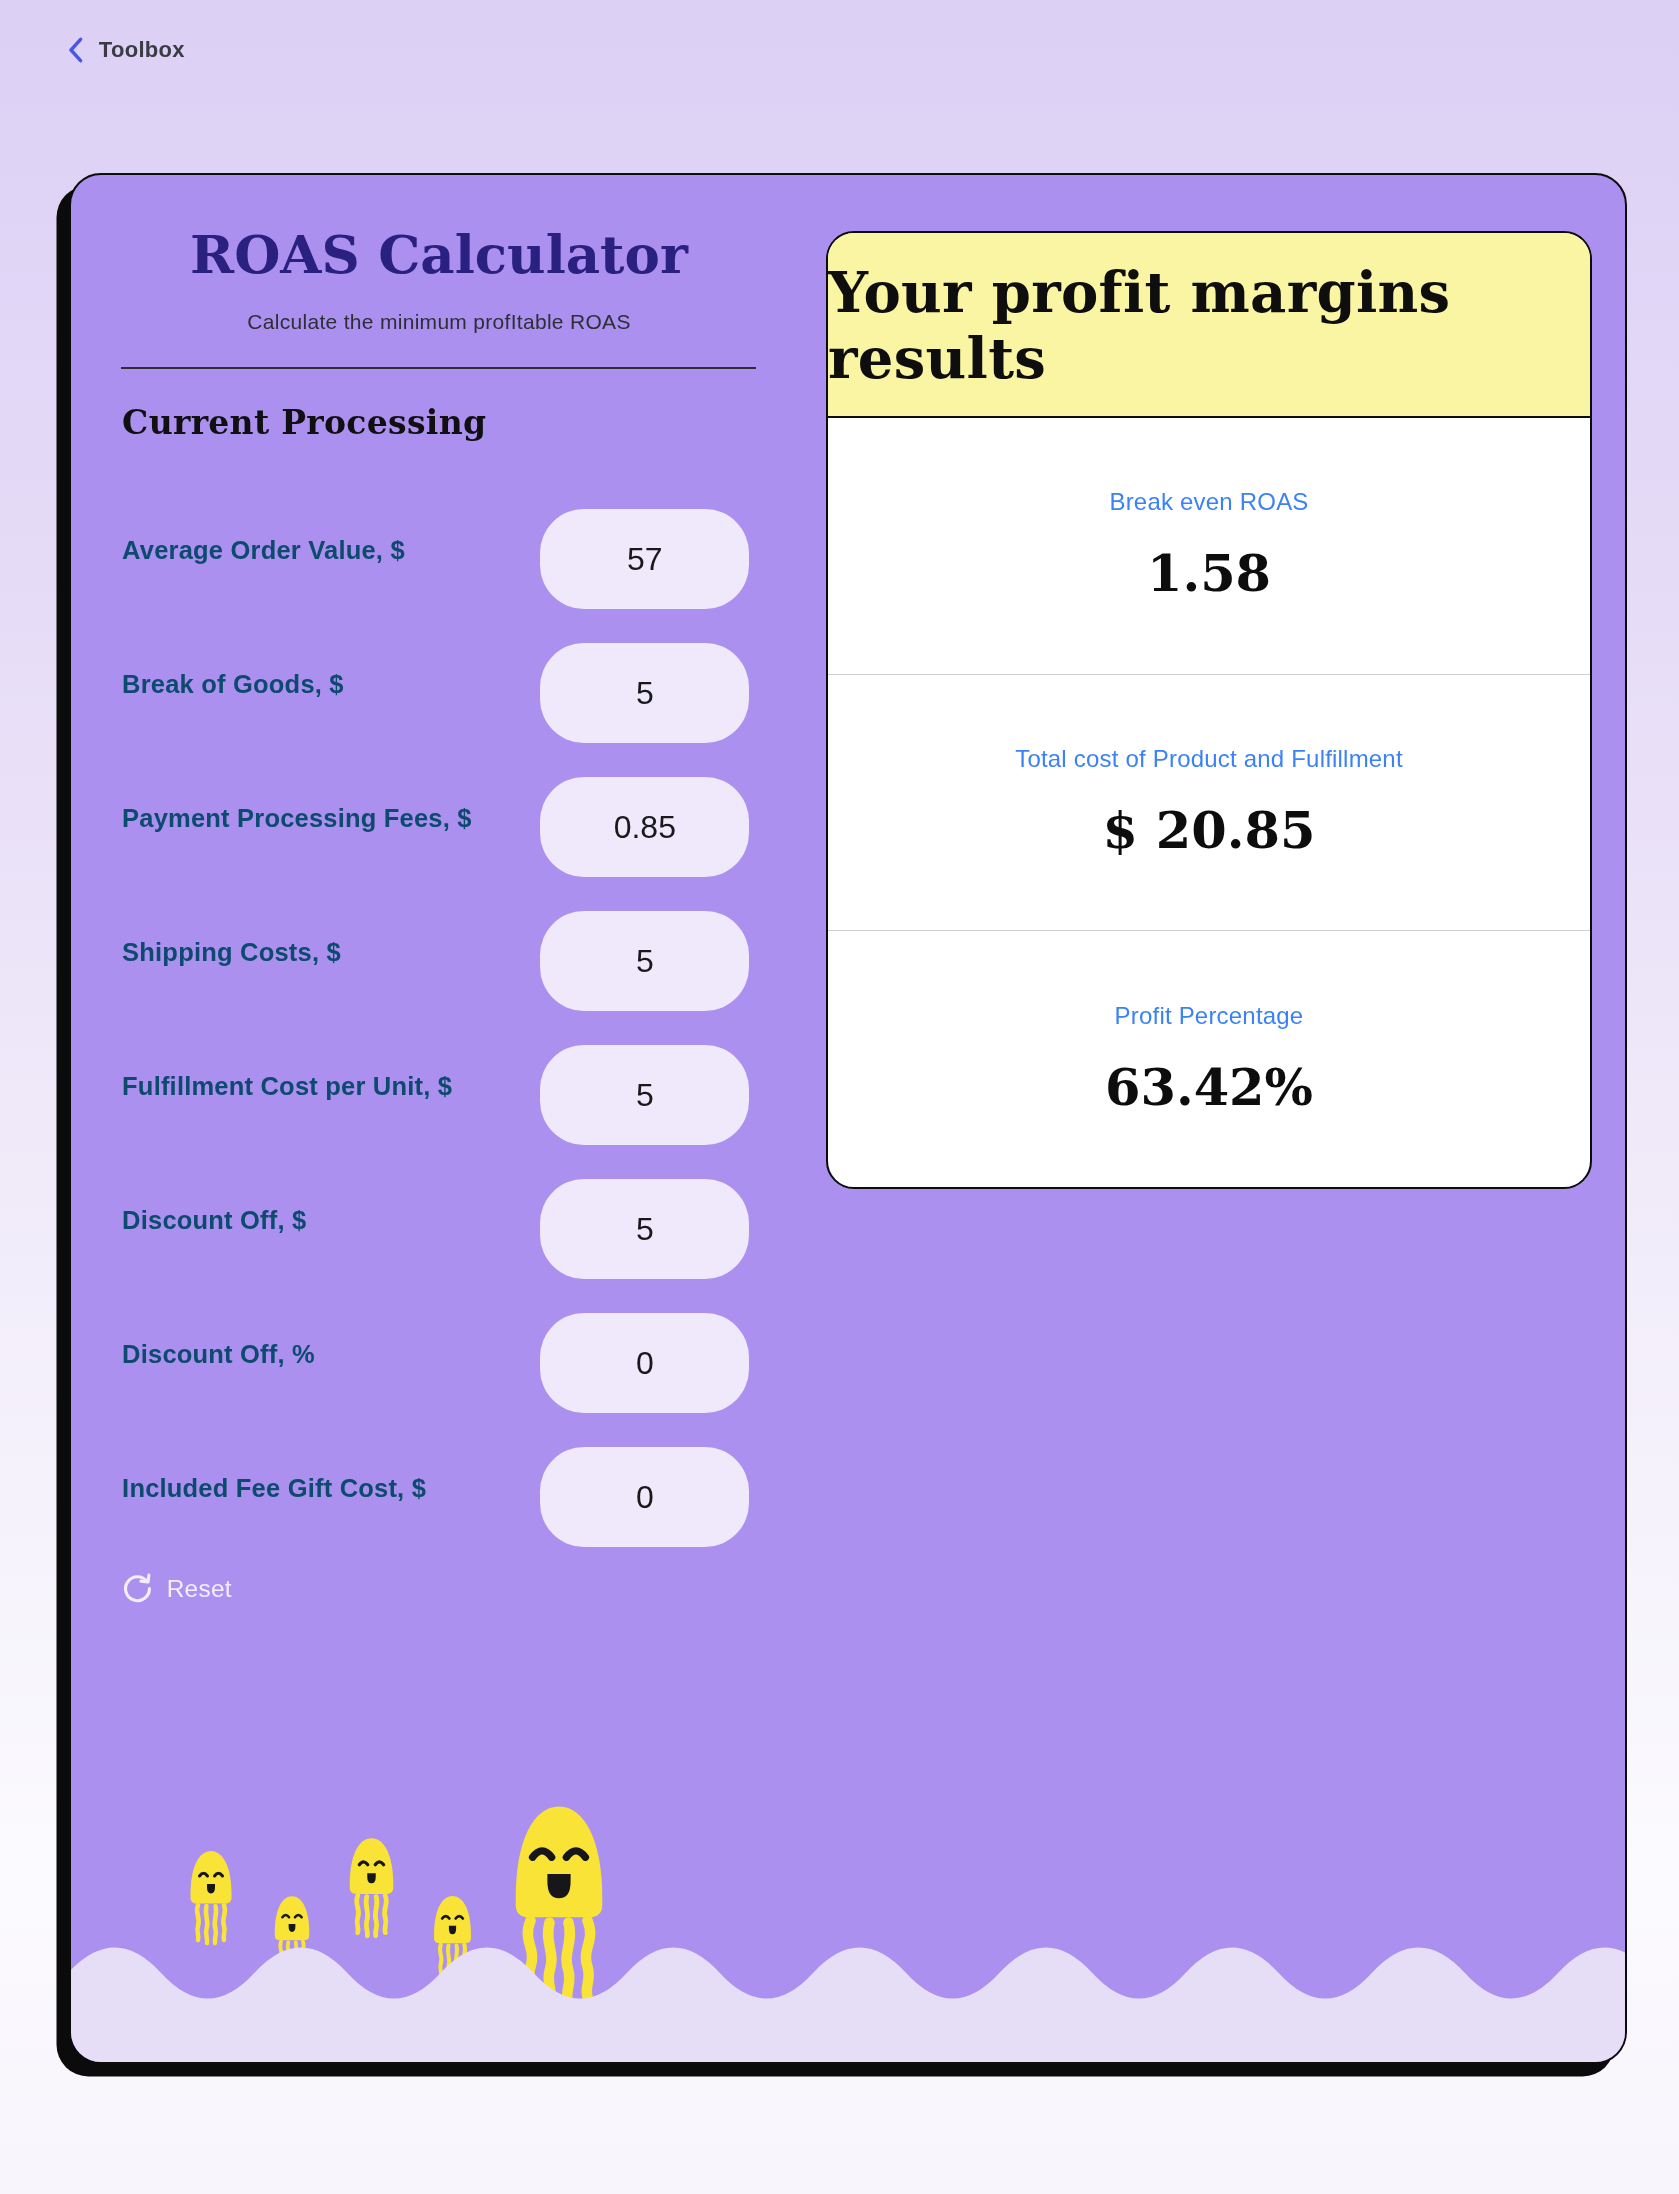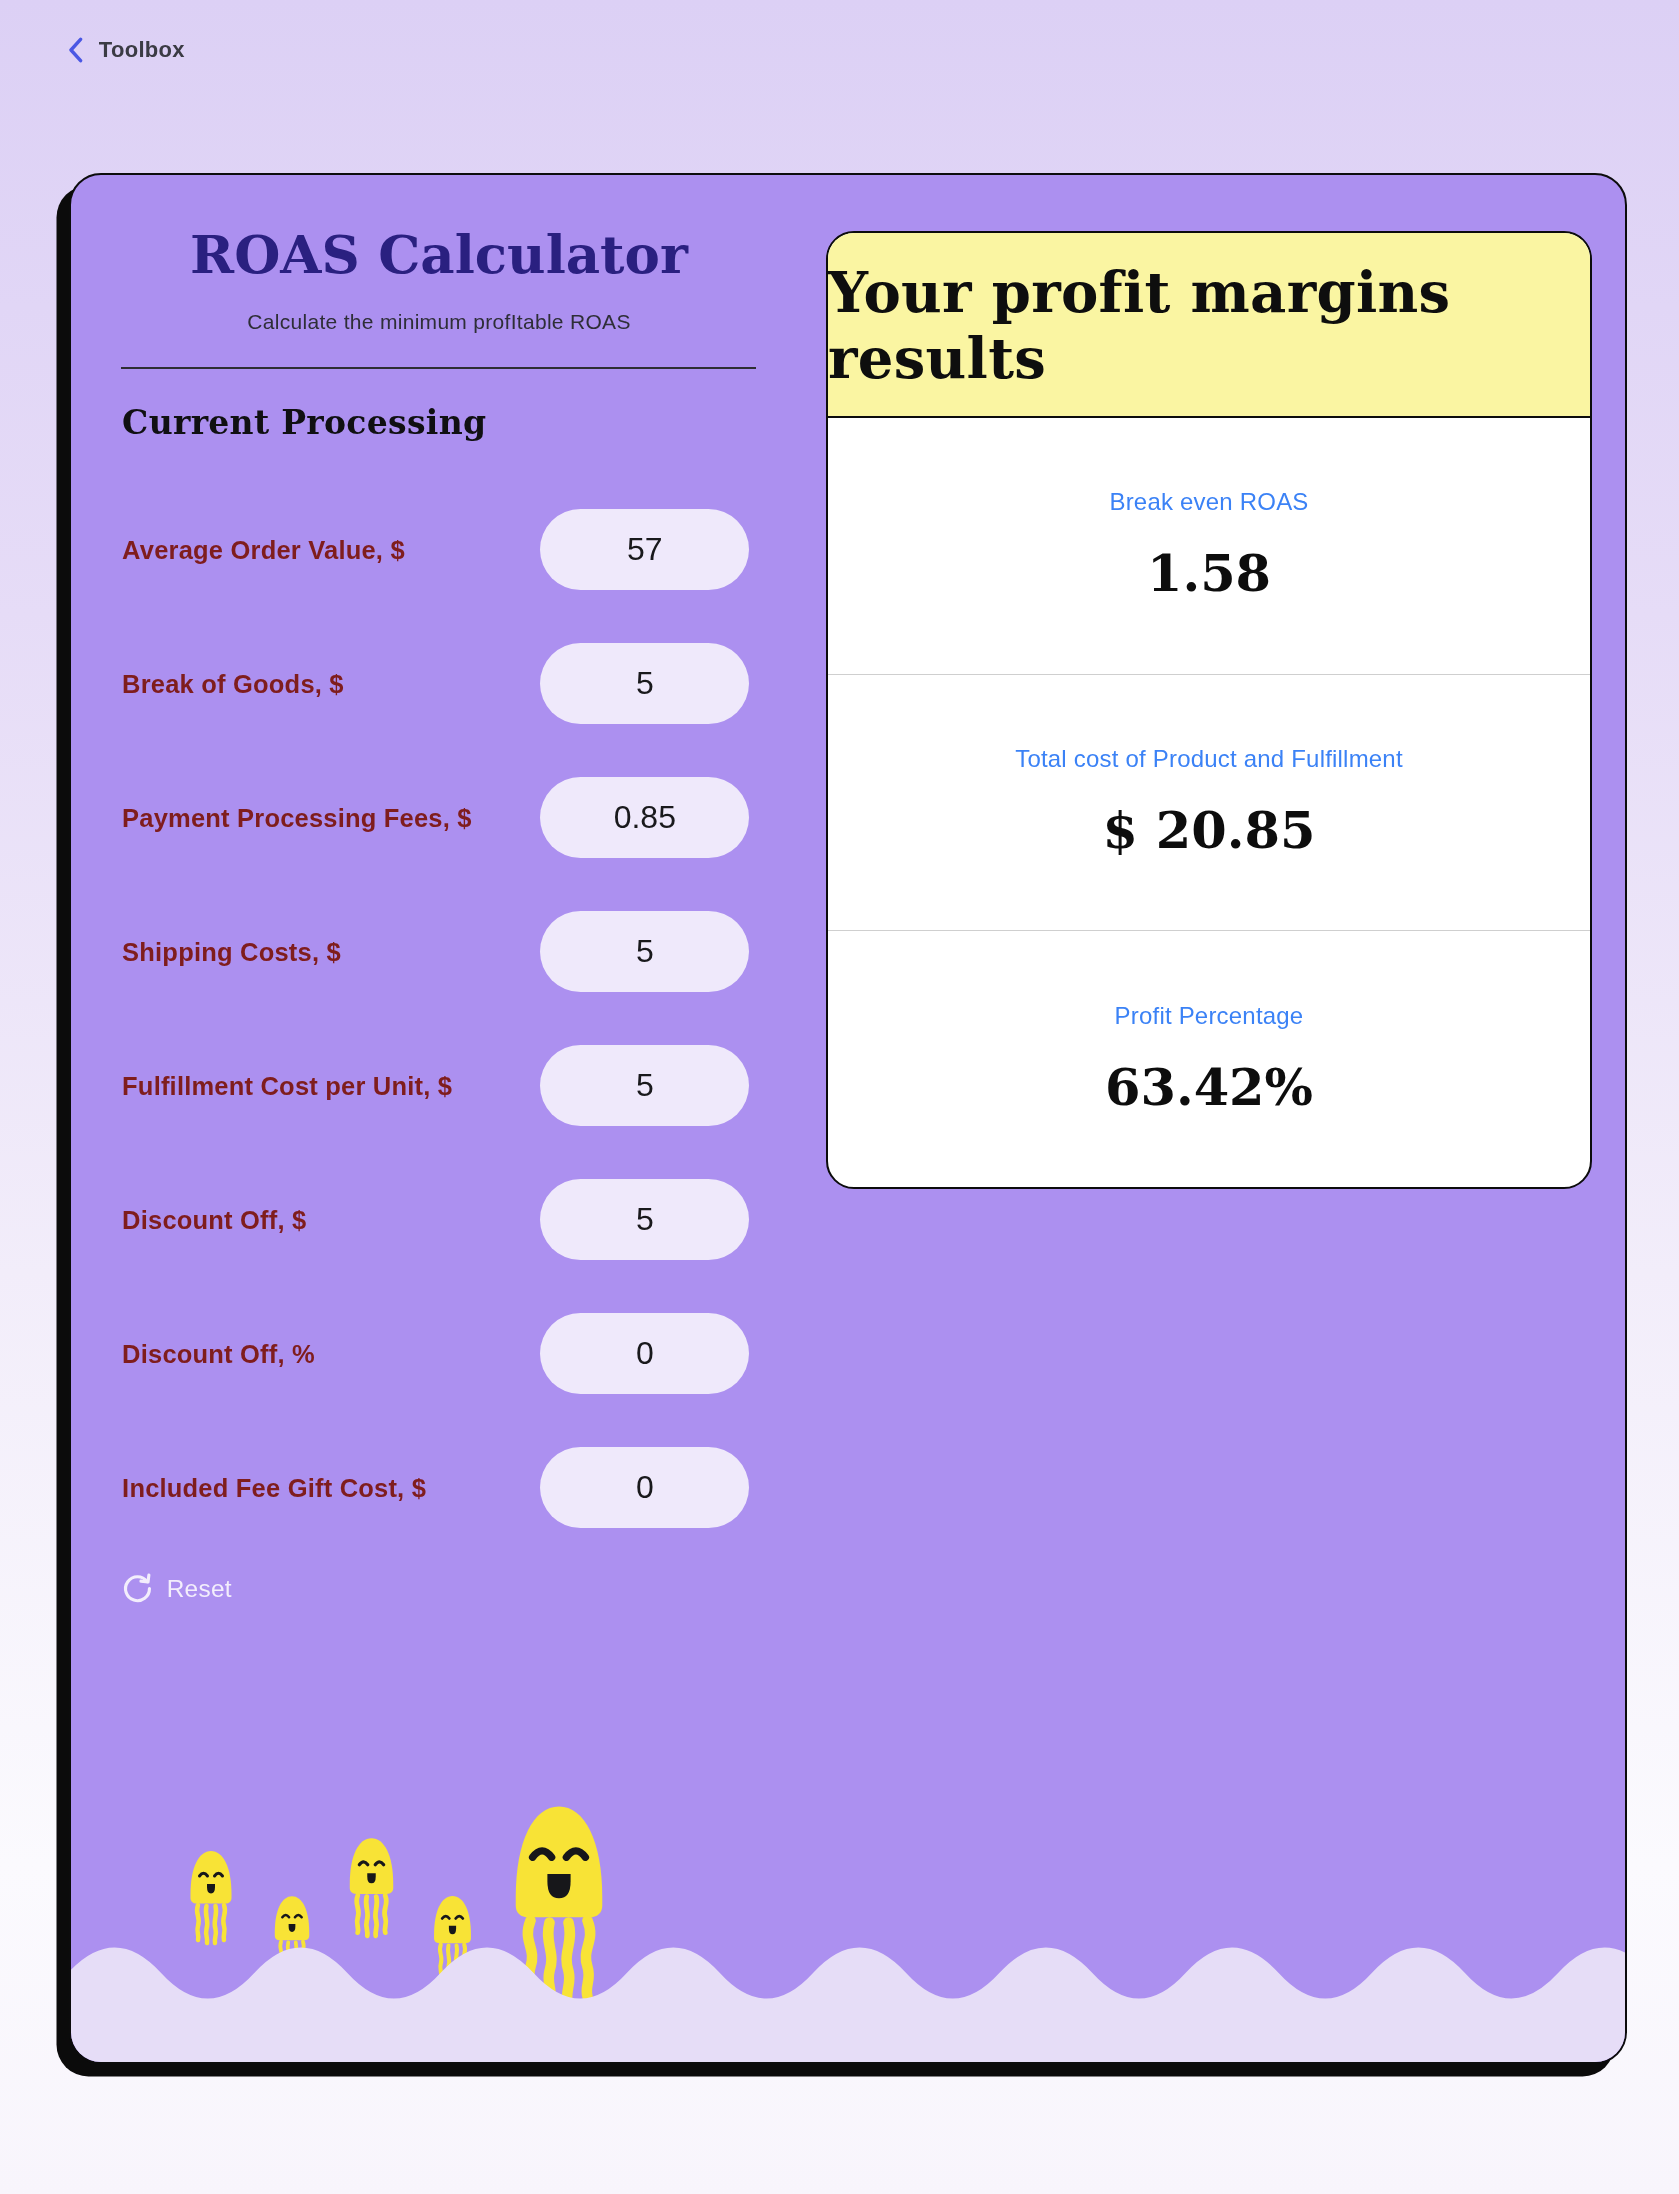--- a/index.html
+++ b/index.html
@@ -27,22 +27,22 @@
   .calc-title{ position:absolute; left:0; top:52px; width:100%; text-align:center;
     font-family:"DejaVu Serif", serif; font-weight:700; font-size:53px; line-height:1.05; color:#2a2080; }
   .calc-sub{ position:absolute; left:0; top:135px; width:100%; text-align:center;
     font-size:21px; color:#2e2e37; letter-spacing:0.3px; }
   .divider{ position:absolute; left:0; top:192px; width:635px; height:1.7px; background:#2e2e33; }
   .section-heading{ position:absolute; left:1.1px; top:228px;
     font-family:"DejaVu Serif", serif; font-weight:700; font-size:33px; color:#101012; letter-spacing:0.3px; }
 
   .field-row{ position:absolute; left:1.1px; width:634px; height:81px; }
   .field-row .flabel{ position:absolute; left:0; top:50%; transform:translateY(-50%);
-    font-size:25.5px; font-weight:700; color:#7f1d1d; letter-spacing:0.2px; }
-  .pill{ position:absolute; right:6.8px; top:0; width:209px; height:81px;
+    font-size:25.5px; font-weight:700; color:#0c4a6e; letter-spacing:0.2px; }
+  .pill{ position:absolute; right:6.8px; top:0; width:209px; height:100px;
     background:#efe9fb; border:none; border-radius:44px; text-align:center;
     font-family:"Liberation Sans", sans-serif; font-size:32px; font-weight:500; color:#19191c; outline:none; }
 
   .reset{ position:absolute; left:1.1px; top:1397px; display:flex; align-items:center; gap:13.6px; cursor:pointer; }
   .reset .ric{ width:31px; height:33px; }
   .reset .rlbl{ font-size:24.4px; font-weight:500; color:#f3eefc; letter-spacing:0.3px; }
 
   
   .results{
     position:absolute; left:755px; top:56px; width:766px; height:958px;

